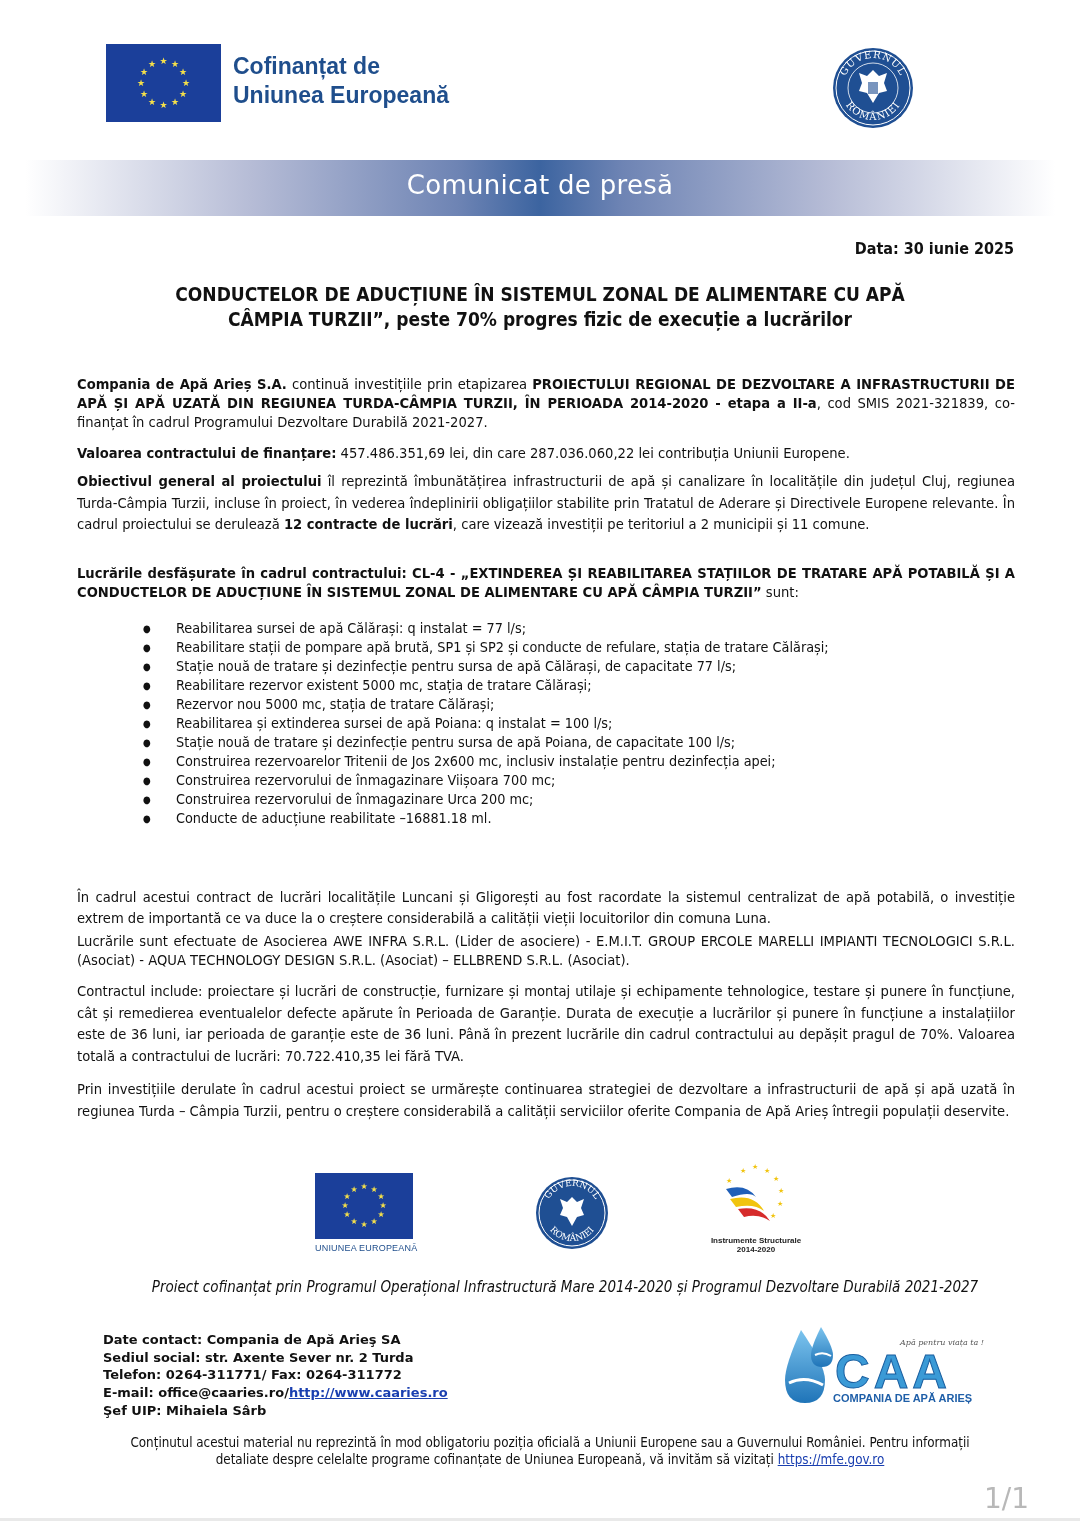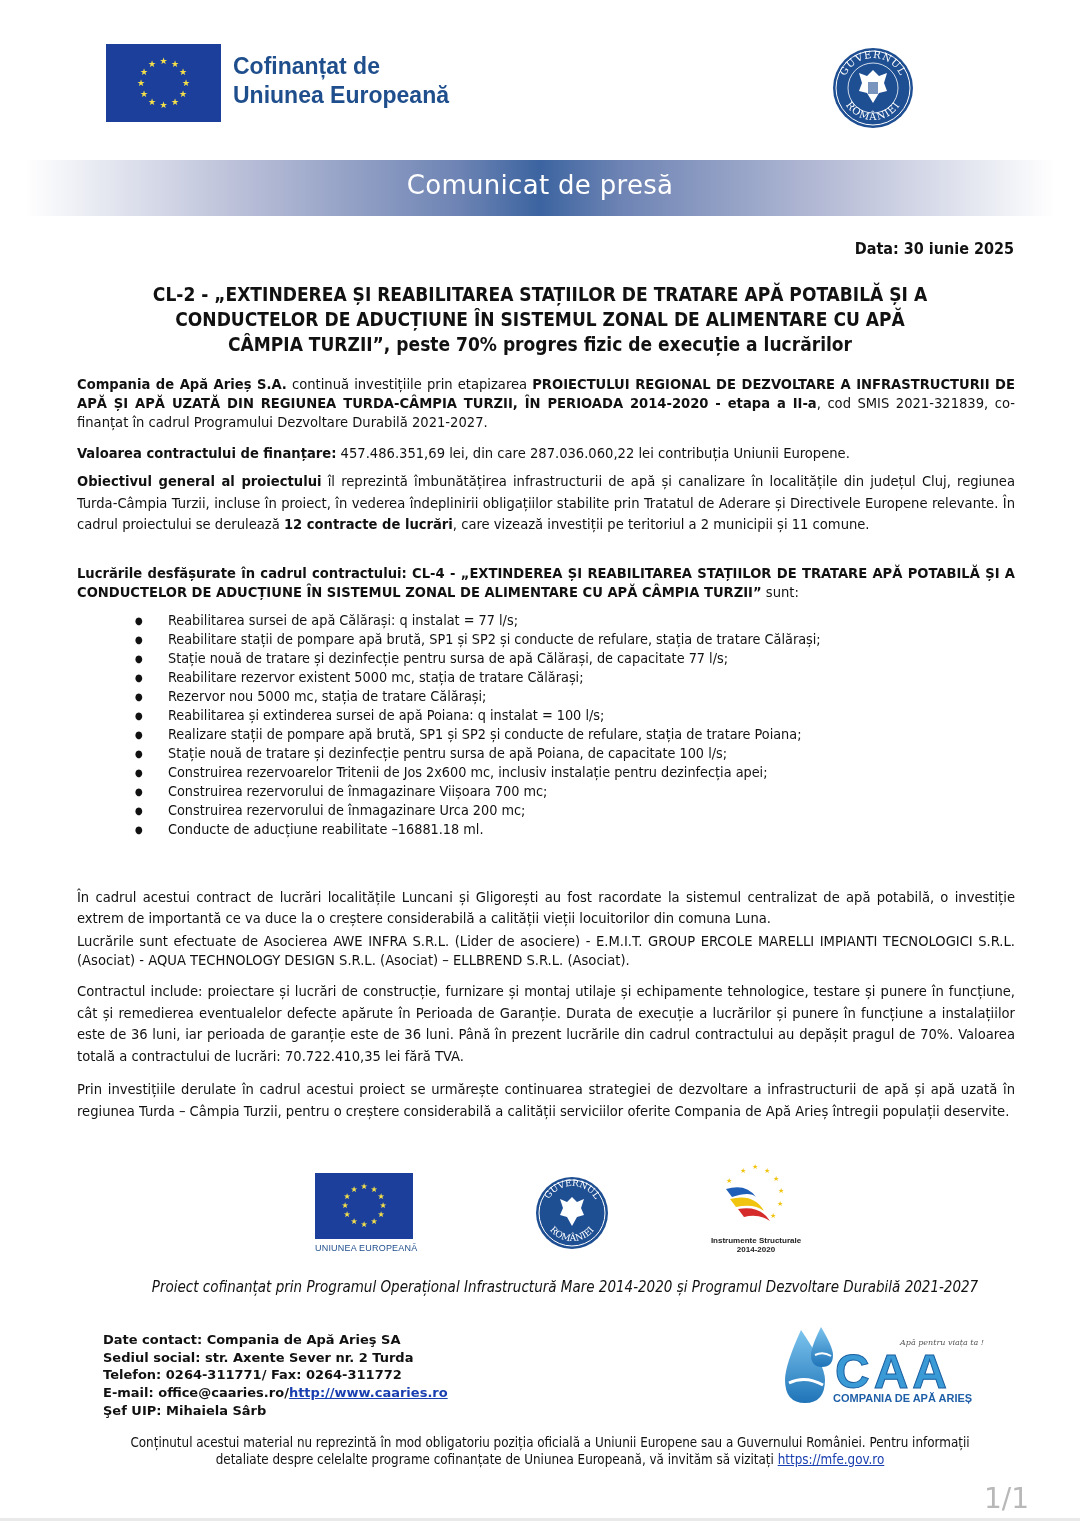--- a/index.html
+++ b/index.html
@@ -11,21 +11,21 @@
   .cofin{left:233px;top:52px;color:#1f4e8c;font-family:"Liberation Sans",sans-serif;font-weight:bold;font-size:23px;line-height:29px;}
   .gov-seal{left:826px;top:46px;width:94px;height:84px;}
   .banner{left:25px;top:160px;width:1030px;height:56px;
     background:linear-gradient(to right,rgba(255,255,255,1) 0%,#b6bcd6 22%,#6e84b4 42%,#3c64a0 50%,#6e84b4 58%,#b6bcd6 78%,rgba(255,255,255,1) 100%);}
   .banner-title{position:absolute;left:0;right:0;top:10px;text-align:center;color:#fff;font-size:26px;font-family:"DejaVu Sans",sans-serif;letter-spacing:0.3px;}
   .date{right:66px;top:239px;font-weight:bold;font-size:16px;font-family:"DejaVu Sans Condensed","DejaVu Sans",sans-serif;}
   .title{left:100px;width:880px;top:282px;text-align:center;font-weight:bold;font-size:19px;line-height:25px;font-family:"DejaVu Sans Condensed","DejaVu Sans",sans-serif;}
   .body{left:77px;width:938px;font-size:14.6px;line-height:19px;text-align:justify;font-family:"DejaVu Sans Condensed","DejaVu Sans",sans-serif;}
   .body b{font-weight:bold;}
   p{margin:0;}
-  ul.works{margin:0;padding:0;list-style:none;}
+  ul.works{margin:8px;padding:0;list-style:none;}
   ul.works li{position:relative;padding-left:91px;line-height:19px;font-size:14.3px;}
   ul.works li:before{content:"\25CF";position:absolute;left:58px;top:0;font-size:10px;}
   .eu2{left:315px;top:1173px;width:98px;height:66px;background:#1b3f9a;}
   .eu2 svg{width:100%;height:100%;display:block;}
   .eu2-label{left:315px;top:1243px;font-family:"Liberation Sans",sans-serif;font-size:9px;color:#1f4e8c;letter-spacing:0.2px;}
   .gov2{left:533px;top:1176px;width:78px;height:74px;}
   .is-logo{left:720px;top:1163px;width:68px;height:68px;}
   .is-label{left:698px;top:1236px;width:116px;text-align:center;font-family:"Liberation Sans",sans-serif;font-size:8px;font-weight:bold;line-height:9px;color:#222;}
   .italic-note{left:75px;width:980px;top:1278px;text-align:center;font-style:italic;font-size:15px;}
   .contact{left:103px;top:1331px;font-family:"DejaVu Sans",sans-serif;font-weight:bold;font-size:13px;line-height:17.7px;color:#111;}
@@ -79,21 +79,20 @@
   </svg>
 </div>
 
 <div class="abs banner">
   <div class="banner-title">Comunicat de presă</div>
 </div>
 
 <div class="abs date">Data: 30 iunie 2025</div>
 
 <div class="abs title">
-  <div>CL-2 - „EXTINDEREA ȘI REABILITAREA STAȚIILOR DE TRATARE APĂ POTABILĂ ȘI A</div>
   <div>CONDUCTELOR DE ADUCȚIUNE ÎN SISTEMUL ZONAL DE ALIMENTARE CU APĂ</div>
   <div>CÂMPIA TURZII”, peste 70% progres fizic de execuție a lucrărilor</div>
 </div>
 
 <div class="abs body" style="top:374px;">
   <p><b>Compania de Apă Arieș S.A.</b><span> continuă investițiile prin etapizarea </span><b>PROIECTULUI REGIONAL DE DEZVOLTARE A INFRASTRUCTURII DE APĂ ȘI APĂ UZATĂ DIN REGIUNEA TURDA-CÂMPIA TURZII, ÎN PERIOADA 2014-2020 - etapa a II-a</b><span>, cod SMIS  2021-321839, co-finanțat în cadrul Programului Dezvoltare Durabilă 2021-2027.</span></p>
 </div>
 
 <div class="abs body" style="top:443px;">
   <p><b>Valoarea contractului de finanțare:</b><span> 457.486.351,69 lei, din care 287.036.060,22 lei contribuția Uniunii Europene.</span></p>
@@ -108,21 +107,20 @@
 </div>
 
 <div class="abs body" style="top:611px;left:77px;width:960px;text-align:left;">
   <ul class="works">
     <li>Reabilitarea sursei de apă Călărași: q instalat = 77 l/s;</li>
     <li>Reabilitare stații de pompare apă brută, SP1 și SP2 și conducte de refulare, stația de tratare Călărași;</li>
     <li>Stație nouă de tratare și dezinfecție pentru sursa de apă Călărași, de capacitate 77 l/s;</li>
     <li>Reabilitare rezervor existent 5000 mc, stația de tratare Călărași;</li>
     <li>Rezervor nou 5000 mc, stația de tratare Călărași;</li>
     <li>Reabilitarea și extinderea sursei de apă Poiana: q instalat = 100 l/s;</li>
-    <li>Realizare stații de pompare apă brută, SP1 și SP2 și conducte de refulare, stația de tratare Poiana;</li>
     <li>Stație nouă de tratare și dezinfecție pentru sursa de apă Poiana, de capacitate 100 l/s;</li>
     <li>Construirea rezervoarelor Tritenii de Jos 2x600 mc, inclusiv instalație pentru dezinfecția apei;</li>
     <li>Construirea rezervorului de înmagazinare Viișoara 700 mc;</li>
     <li>Construirea rezervorului de înmagazinare Urca 200 mc;</li>
     <li>Conducte de aducțiune reabilitate –16881.18 ml.</li>
   </ul>
 </div>
 
 <div class="abs body" style="top:886px;line-height:21px;">
   <p>În cadrul acestui contract de lucrări localitățile Luncani și Gligorești au fost racordate la sistemul centralizat de apă potabilă, o investiție extrem de importantă ce va duce la o creștere considerabilă a calității vieții locuitorilor din comuna Luna.</p>

